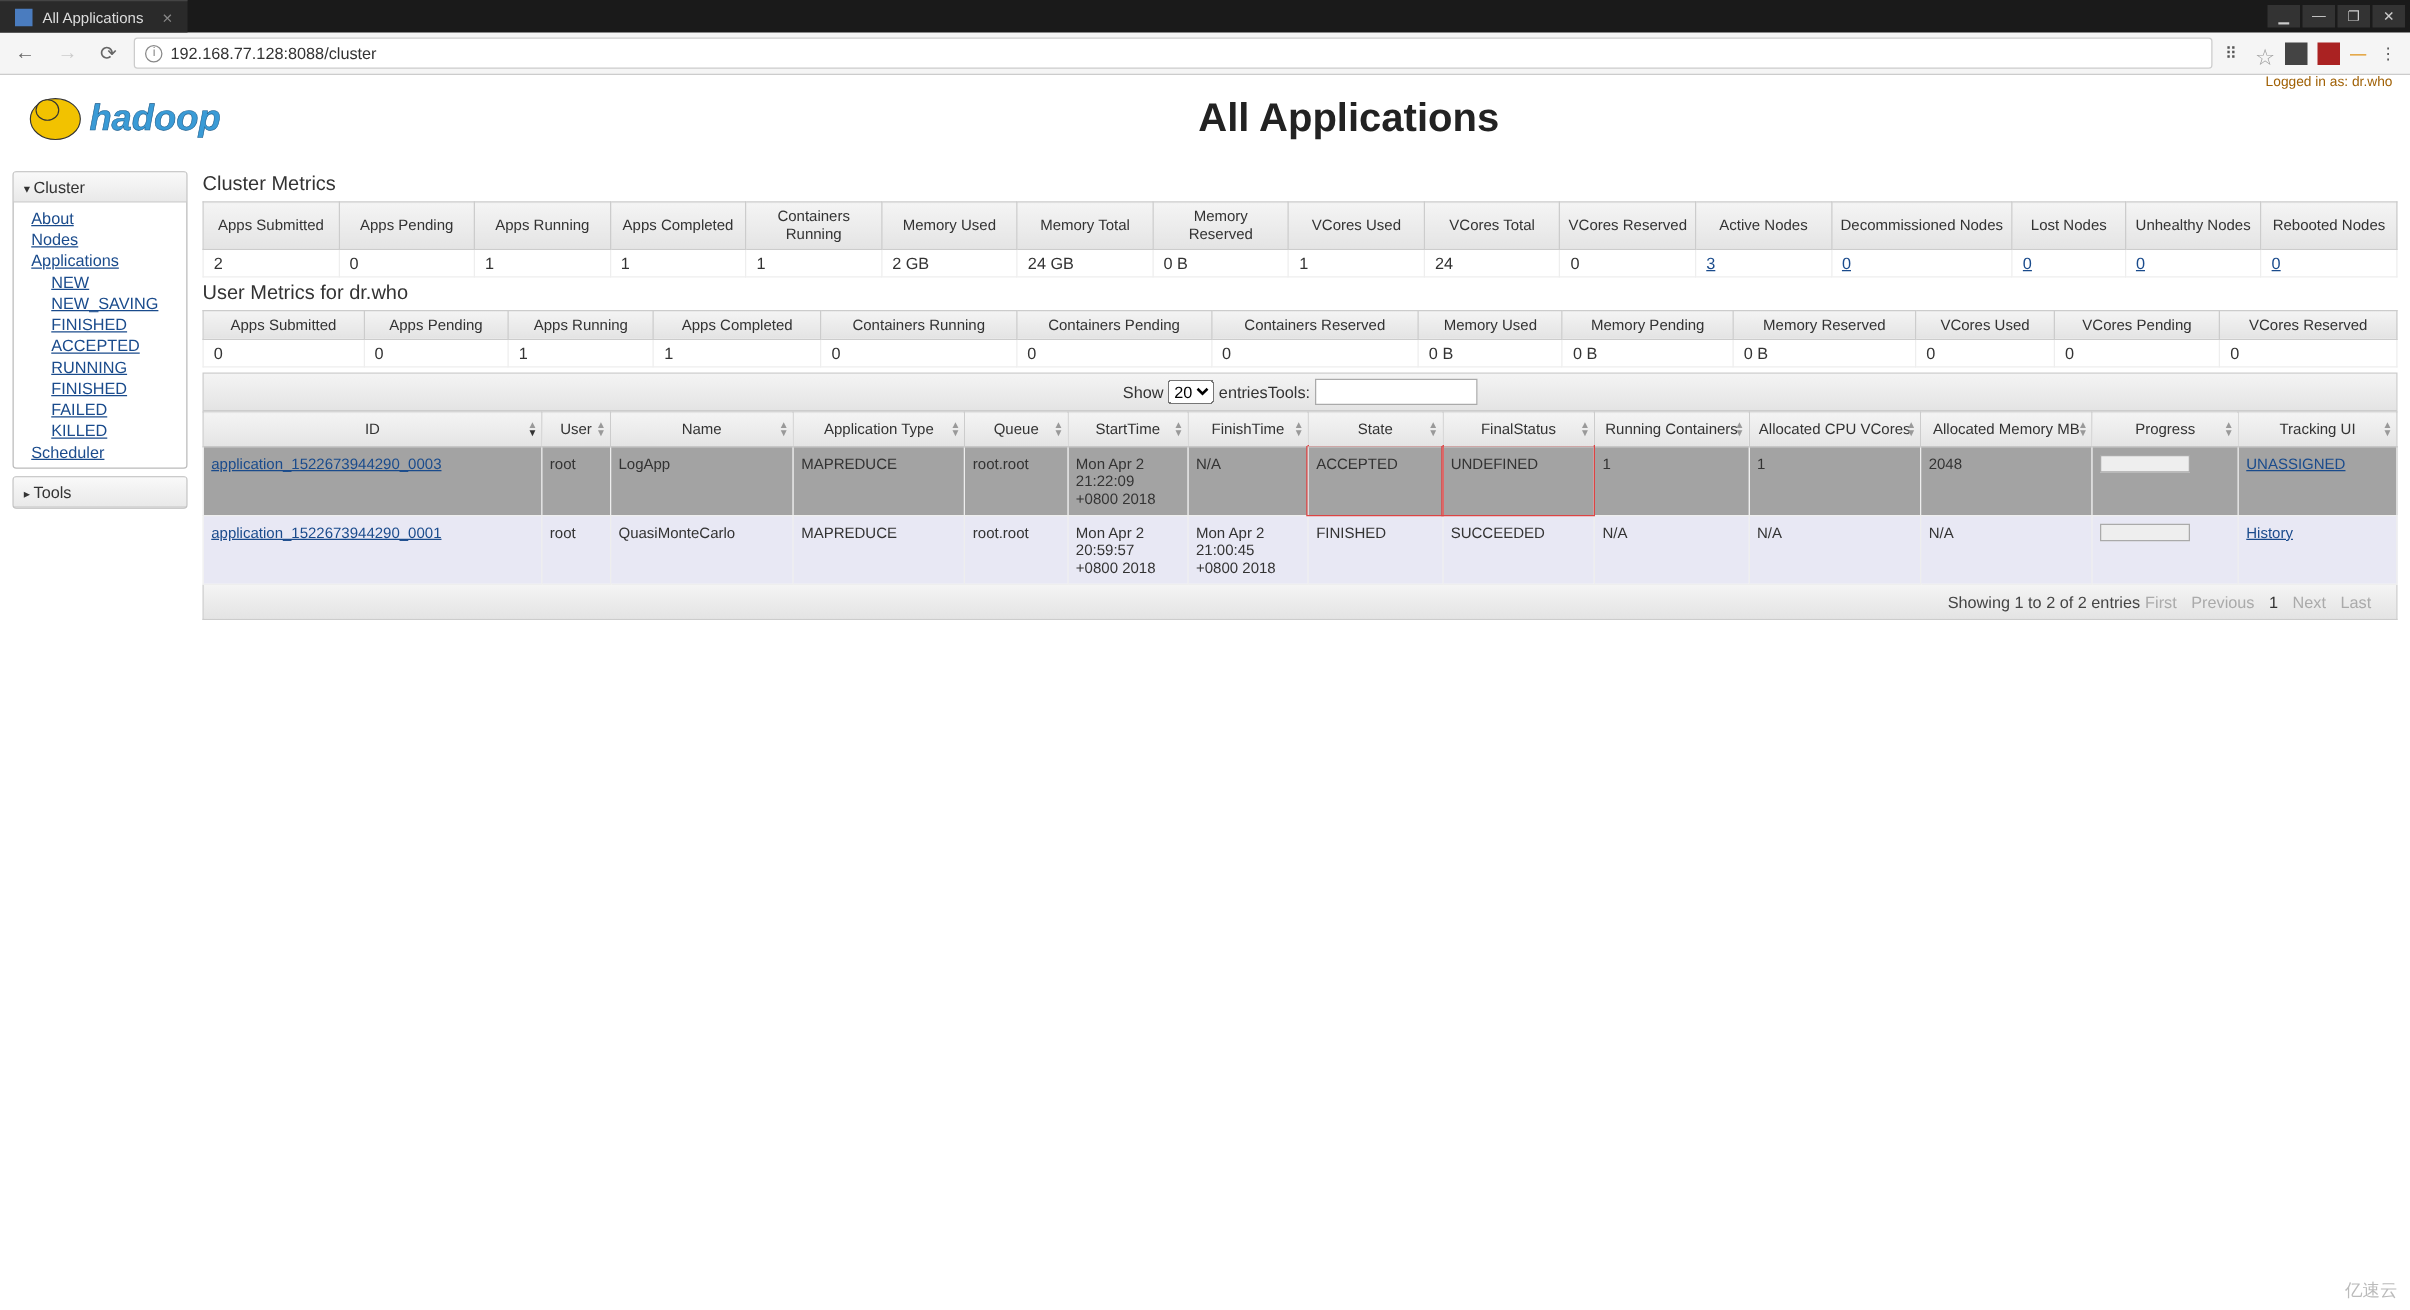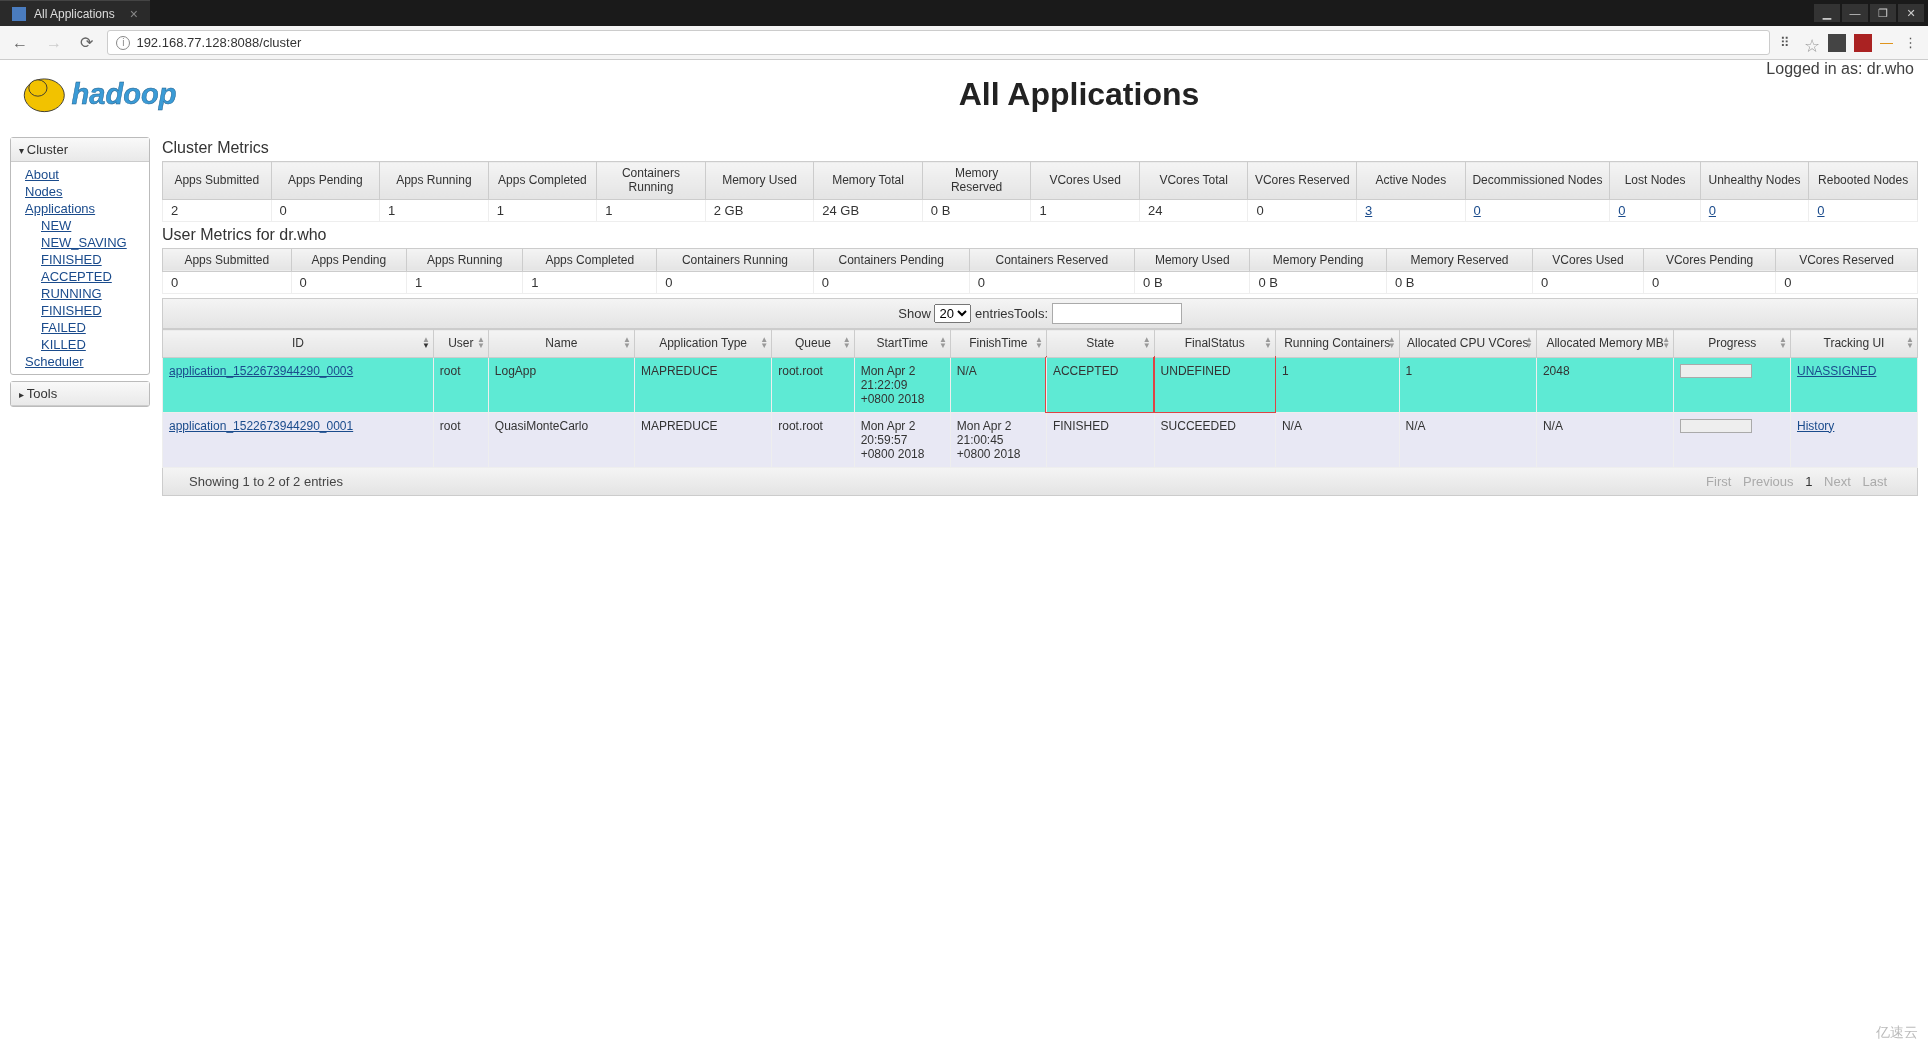--- a/index.html
+++ b/index.html
@@ -14,21 +14,21 @@
 .nav-btn{color:#666;font-size:16px;cursor:pointer;padding:4px}
 .url-box{flex:1;display:flex;align-items:center;background:#fff;border:1px solid #ccc;border-radius:3px;padding:4px 8px;gap:6px;font-size:13px}
 .url-info{width:14px;height:14px;border:1px solid #888;border-radius:50%;display:inline-flex;align-items:center;justify-content:center;font-size:10px;color:#888}
 .addr-icons{display:flex;gap:8px;align-items:center}
 .addr-icon{width:16px;height:16px;display:inline-block;color:#555}
 .page{padding:0}
 .header{display:flex;align-items:center;padding:8px 0}
 .logo{width:230px;padding-left:7px}
 .logo svg{width:220px;height:50px}
 .page-title{flex:1;text-align:center;font-size:32px;font-weight:bold;color:#222}
-.login-info{position:absolute;right:14px;top:60px;font-size:16px;color:#404040}
+.login-info{position:absolute;right:14px;top:60px;font-size:11px;color:#a16207}
 .layout{display:flex;padding:0 10px;gap:12px;margin-top:8px}
 .sidebar{width:140px;flex-shrink:0}
 .side-panel{border:1px solid #bbb;border-radius:3px;margin-bottom:6px;background:#fff}
 .side-head{background:linear-gradient(#f9f9f9,#e9e9e9);padding:4px 8px;font-size:13px;border-bottom:1px solid #ccc;cursor:pointer}
 .side-head::before{content:"▾ ";font-size:10px}
 .side-head.collapsed::before{content:"▸ "}
 .side-body{padding:4px 0}
 .side-body a{display:block;padding:1px 14px;color:#1a4b8c;text-decoration:underline;font-size:13px}
 .side-body .sub a{padding-left:30px}
 .main{flex:1;min-width:0}
@@ -38,27 +38,27 @@
 .metrics td{border:1px solid #eee;padding:3px 8px;font-size:13px;text-align:left}
 .metrics td a{color:#1a4b8c;text-decoration:underline}
 .table-controls{background:linear-gradient(#f4f4f4,#e4e4e4);border:1px solid #ccc;padding:4px 8px;display:flex;align-items:center;justify-content:center;font-size:13px}
 .table-controls select{font-size:13px}
 .table-controls input{border:1px solid #aaa;padding:2px;width:130px}
 .apps-table{width:100%;border-collapse:collapse;border:1px solid #ccc}
 .apps-table th{background:linear-gradient(#f4f4f4,#e4e4e4);border:1px solid #ccc;padding:6px 4px;font-size:12px;font-weight:normal;text-align:center;position:relative;line-height:1.2}
 .sort-icons{position:absolute;right:3px;top:50%;transform:translateY(-50%);font-size:8px;color:#999;line-height:0.7}
 .sort-icons.desc .down{color:#333}
 .apps-table td{border:1px solid #eee;padding:6px;font-size:12px;vertical-align:top}
-.apps-table tr.odd{background:#5eead4}
+.apps-table tr.odd{background:#a3a3a3}
 .apps-table tr.even{background:#e8e8f4}
 .apps-table a{color:#1a4b8c;text-decoration:underline}
 .highlight-cell{outline:1px solid #d44}
 .progress-bar{width:72px;height:14px;border:1px solid #aaa;background:#eee;display:inline-block}
 .progress-fill{height:100%;background:#999}
-.table-footer{background:linear-gradient(#f4f4f4,#e4e4e4);border:1px solid #ccc;border-top:none;padding:6px 26px;display:flex;justify-content:space-between;font-size:13px;color:#444}
+.table-footer{background:linear-gradient(#f4f4f4,#e4e4e4);border:1px solid #ccc;border-top:none;padding:6px 16px;display:flex;justify-content:flex-end;font-size:13px;color:#444}
 .pager span{margin:0 4px;color:#aaa}
 .pager .current{color:#333}
 .watermark{position:fixed;right:10px;bottom:6px;font-size:14px;color:#bbb}
 .star{font-size:18px;color:#999}
 </style>
 </head>
 <body>
 
 <div class="browser-chrome">
   <div class="tab">

